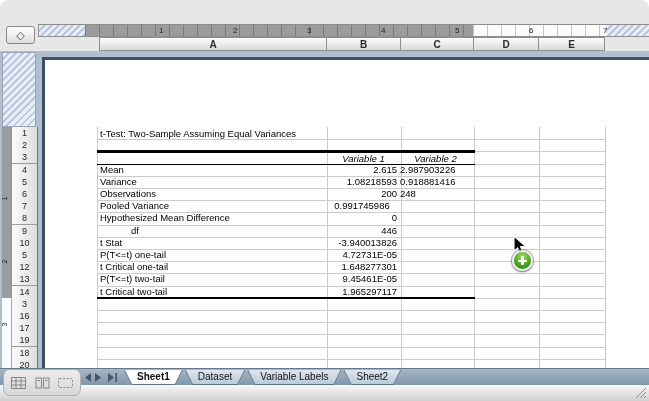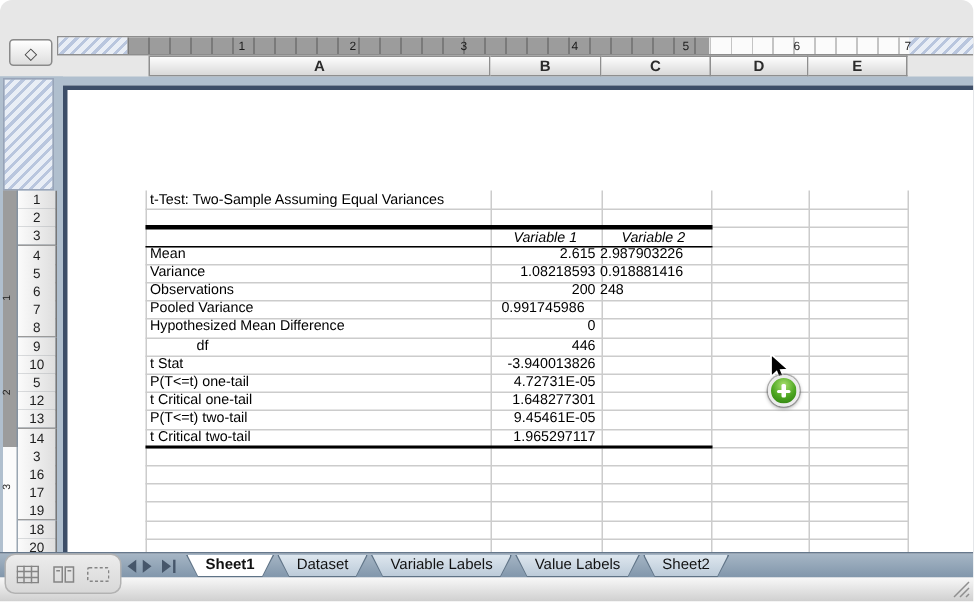--- a/index.html
+++ b/index.html
@@ -275,24 +275,20 @@
         <div class="tab">
           <div class="tab-inner"></div>
           <span class="tab-label">Dataset</span>
         </div>
         <div class="tab">
           <div class="tab-inner"></div>
           <span class="tab-label">Variable Labels</span>
         </div>
         <div class="tab">
           <div class="tab-inner"></div>
-          <span class="tab-label">Value Labels</span>
-        </div>
-        <div class="tab">
-          <div class="tab-inner"></div>
           <span class="tab-label">Sheet2</span>
         </div>
       </div>
   </div>
 
   <div id="bottombar">
     <svg id="resize-grip" width="13" height="13" viewBox="0 0 13 13">
       <path d="M12,2 L2,12 M12,6 L6,12 M12,10 L10,12" stroke="#8f8f8f" stroke-width="1" fill="none"></path>
     </svg>
   </div>

